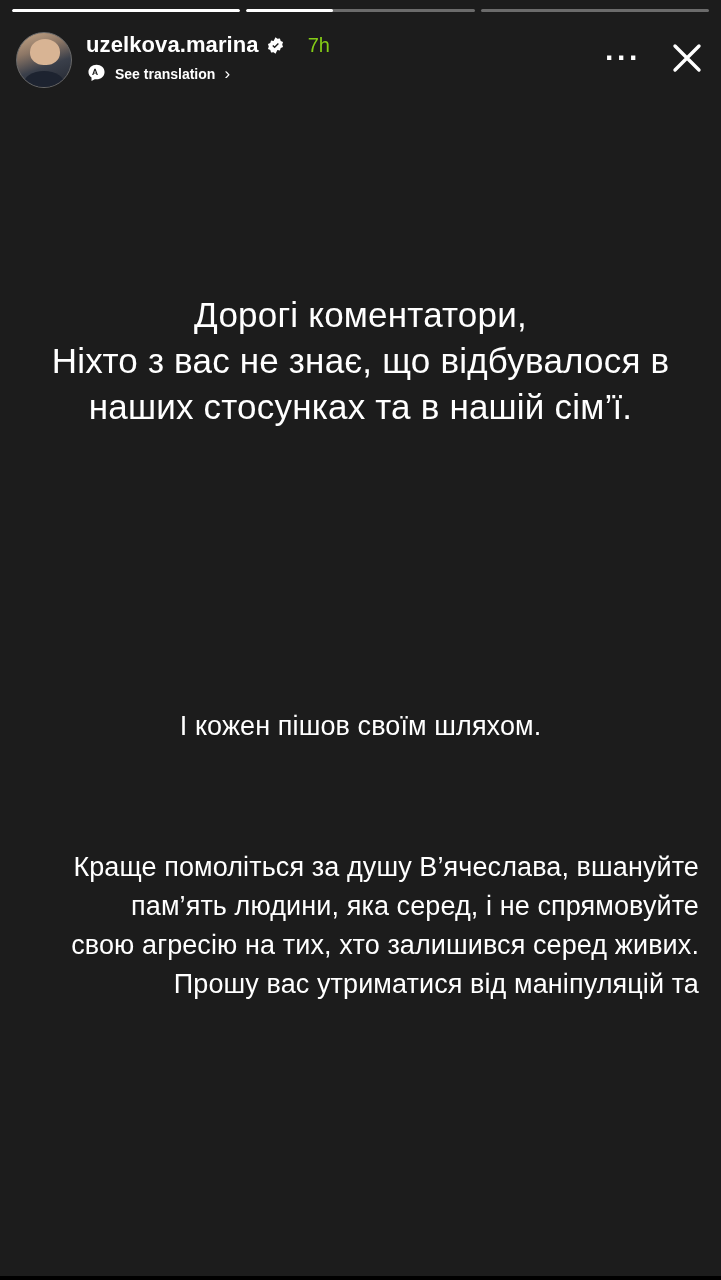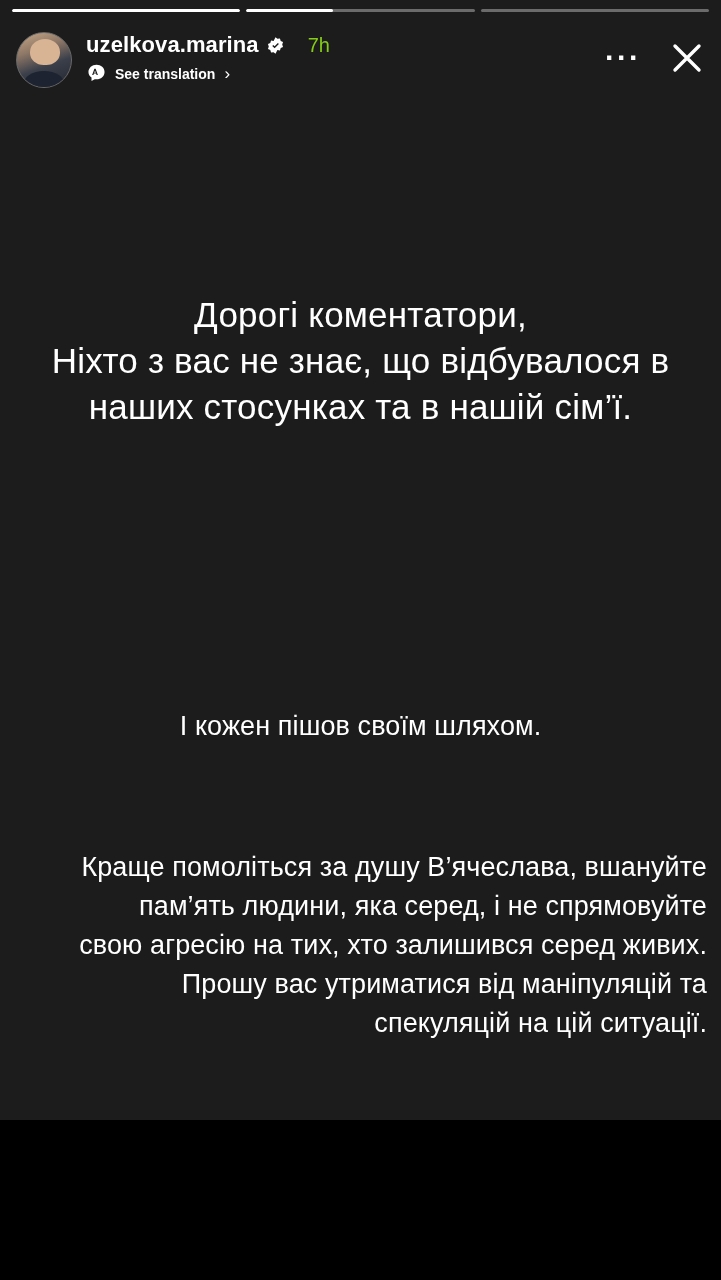--- a/index.html
+++ b/index.html
@@ -10,21 +10,21 @@
   body {
     width: 721px;
     height: 1280px;
     overflow: hidden;
     font-family: "Liberation Sans", sans-serif;
     -webkit-font-smoothing: antialiased;
   }
   .story {
     position: relative;
     width: 721px;
-    height: 1120px;
+    height: 1276px;
     background: #1c1c1c;
     overflow: hidden;
   }
 
   
   .progress-row {
     position: absolute;
     top: 9px;
     left: 12px;
     right: 12px;
@@ -170,21 +170,21 @@
     right: 0;
     top: 100px;
     bottom: 0;
     color: #ffffff;
   }
   .block {
     position: absolute;
     left: 0;
     right: 0;
     text-align: center;
-    padding: 0 14px;
+    padding: 0 22px;
     box-sizing: border-box;
   }
   .block-top {
     top: 192px;
     font-size: 35px;
     line-height: 1.32;
     letter-spacing: 0.2px;
   }
   .block-top .ln { display: block; white-space: nowrap; }
   .block-mid {
@@ -262,17 +262,16 @@
 
     <div class="block block-mid">
       <span class="ln">І кожен пішов своїм шляхом.</span>
     </div>
 
     <div class="block block-low">
       <span class="ln">Краще помоліться за душу В’ячеслава, вшануйте</span>
       <span class="ln">пам’ять людини, яка серед, і не спрямовуйте</span>
       <span class="ln">свою агресію на тих, хто залишився серед живих.</span>
       <span class="ln">Прошу вас утриматися від маніпуляцій та</span>
-      <span class="ln">спекуляцій на цій ситуації.</span>
     </div>
 
   </div>
 </div>
 
 </body></html>

